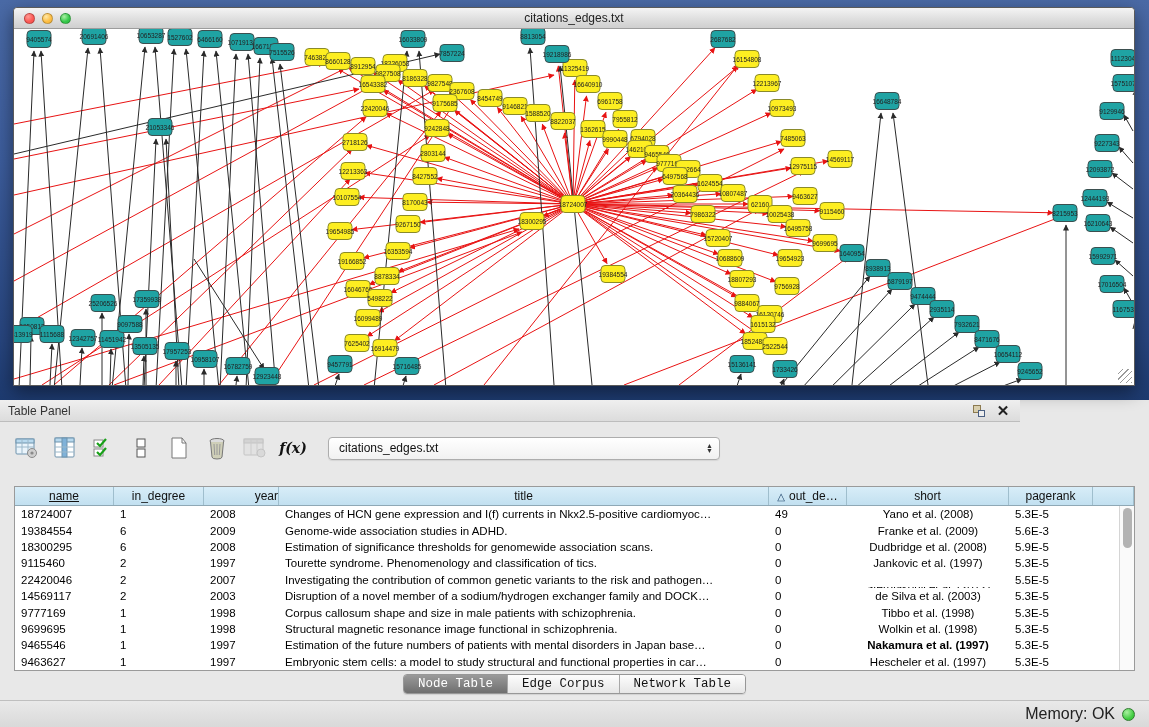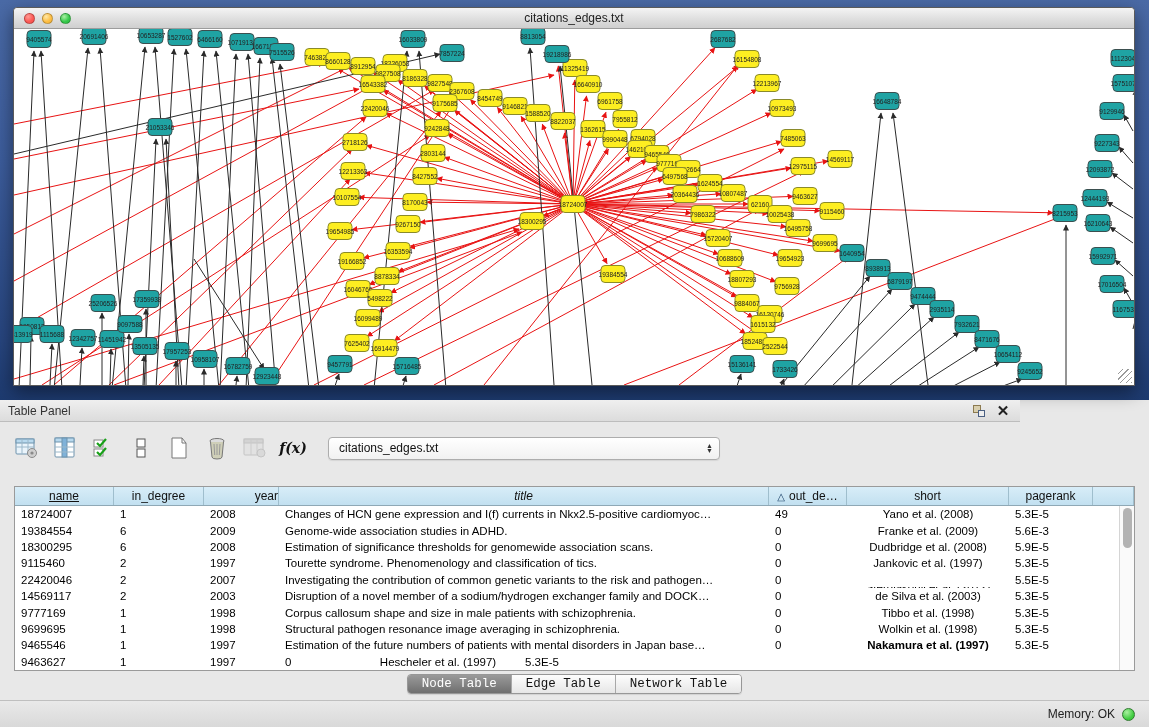--- a/index.html
+++ b/index.html
@@ -66,21 +66,21 @@
   .seg { display:flex; border:1px solid #979797; border-radius:4px; overflow:hidden; height:20px;
     box-shadow:0 1px 1px rgba(0,0,0,.1); }
   .seg-btn { padding:0 14px; font-size:12.5px; display:flex; align-items:center;
     background:linear-gradient(180deg,#fdfdfd,#e6e6e6); color:#111; border-right:1px solid #a8a8a8; cursor:pointer; }
   .seg-btn:last-child { border-right:none; }
   .seg-btn.active { background:linear-gradient(180deg,#9a9a9a,#6f6f6f); color:#fff; }
 
   .statusbar { position:absolute; left:0; top:300px; width:1149px; height:27px;
     background:linear-gradient(180deg,#e9e9e9,#d9d9d9); border-top:1px solid #bfbfbf;
     display:flex; align-items:center; justify-content:flex-end; padding-right:14px; gap:7px; }
-  .status-text { font-size:12px; color:#222; }
+  .status-text { font-size:16px; color:#222; }
   .mem-dot { width:13px; height:13px; border-radius:50%; border:1px solid #2f7a2f;
     background:radial-gradient(circle at 35% 30%,#a9f0a0,#3ecb3e 65%); }
 
   svg text { font-family:"Liberation Sans", sans-serif; }
 </style>
 </head>
 <body>
 
 <div class="desktop">
   <div class="net-window">
@@ -854,21 +854,21 @@
     <div class="grid-head" id="grid-head">
         <div class="gh-cell" style="width: 99px; text-decoration: underline;">
           <span>name</span>
         </div>
         <div class="gh-cell" style="width: 90px;">
           <span>in_degree</span>
         </div>
         <div class="gh-cell" style="width: 75px; justify-content: flex-end;">
           <span>year</span>
         </div>
-        <div class="gh-cell" style="width: 490px; font-style: italic;">
+        <div class="gh-cell" style="width: 490px;">
           <span>title</span>
         </div>
         <div class="gh-cell" style="width: 78px;">
           <span class="sort-tri">△</span>
           <span>out_de…</span>
         </div>
         <div class="gh-cell" style="width: 162px;">
           <span>short</span>
         </div>
         <div class="gh-cell" style="width: 84px;">
@@ -937,52 +937,53 @@
           <div class="gr-cell" style="width: 75px;">1998</div>
           <div class="gr-cell" style="width: 490px;">Corpus callosum shape and size in male patients with schizophrenia.</div>
           <div class="gr-cell" style="width: 78px;">0</div>
           <div class="gr-cell center" style="width: 162px;">Tibbo et al. (1998)</div>
           <div class="gr-cell" style="width: 84px;">5.3E-5</div>
         </div>
         <div class="grid-row">
           <div class="gr-cell" style="width: 99px;">9699695</div>
           <div class="gr-cell" style="width: 90px;">1</div>
           <div class="gr-cell" style="width: 75px;">1998</div>
-          <div class="gr-cell" style="width: 490px;">Structural pathogen resonance image averaging in schizophrenia.</div>
+          <div class="gr-cell" style="width: 490px;">Structural magnetic resonance image functional in schizophrenia.</div>
           <div class="gr-cell" style="width: 78px;">0</div>
           <div class="gr-cell center" style="width: 162px;">Wolkin et al. (1998)</div>
           <div class="gr-cell" style="width: 84px;">5.3E-5</div>
         </div>
         <div class="grid-row">
           <div class="gr-cell" style="width: 99px;">9465546</div>
           <div class="gr-cell" style="width: 90px;">1</div>
           <div class="gr-cell" style="width: 75px;">1997</div>
           <div class="gr-cell" style="width: 490px;">Estimation of the future numbers of patients with mental disorders in Japan base…</div>
           <div class="gr-cell" style="width: 78px;">0</div>
           <div class="gr-cell center" style="width: 162px; font-weight: bold;">Nakamura et al. (1997)</div>
           <div class="gr-cell" style="width: 84px;">5.3E-5</div>
         </div>
         <div class="grid-row">
           <div class="gr-cell" style="width: 99px;">9463627</div>
           <div class="gr-cell" style="width: 90px;">1</div>
           <div class="gr-cell" style="width: 75px;">1997</div>
+          <div class="gr-cell" style="width: 490px;">Embryonic stem cells: a model to study structural and functional properties in car…</div>
           <div class="gr-cell" style="width: 78px;">0</div>
           <div class="gr-cell center" style="width: 162px;">Hescheler et al. (1997)</div>
           <div class="gr-cell" style="width: 84px;">5.3E-5</div>
         </div>
       </div>
     <div class="vscroll">
       <div class="vthumb"></div>
     </div>
   </div>
 
   <div class="seg-wrap">
     <div class="seg" id="seg">
         <div class="seg-btn active">Node Table</div>
-        <div class="seg-btn">Edge Table</div>
+        <div class="seg-btn">Edge Corpus</div>
         <div class="seg-btn">Network Table</div>
       </div>
   </div>
 
   <div class="statusbar">
     <span class="status-text">Memory: OK</span>
     <span class="mem-dot"></span>
   </div>
 </div>
 

